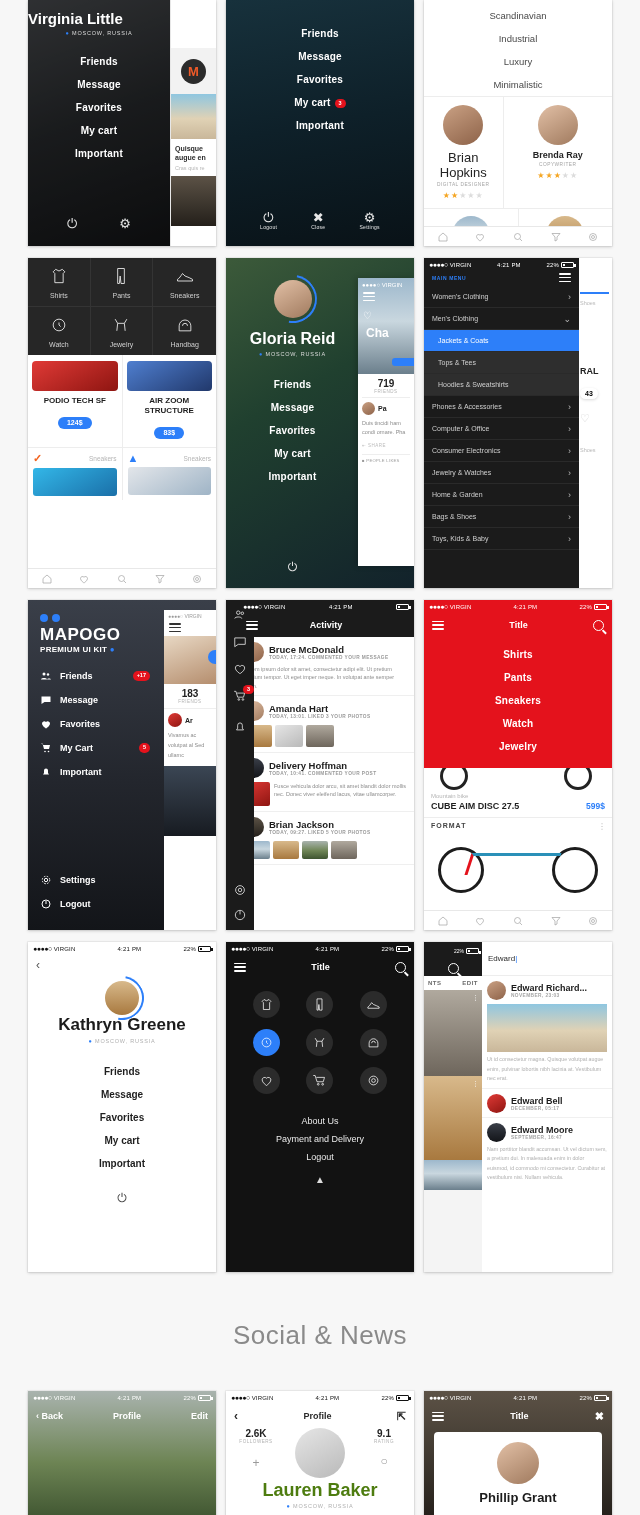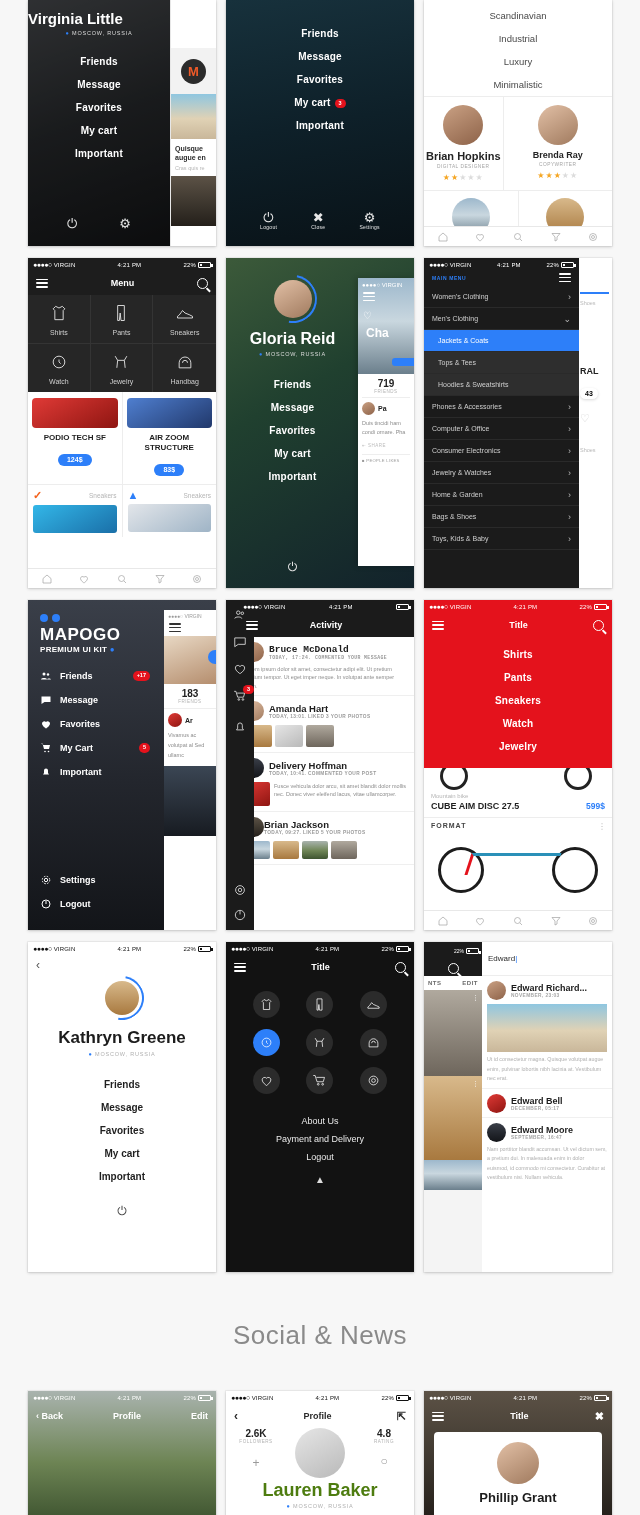--- a/index.html
+++ b/index.html
@@ -211,21 +211,21 @@
     <div class="phone" style="background:#fff;">
       <div style="padding-top:4px;text-align:center;color:#4a4a4a;font-size:9.5px;">
         <div style="padding:6px 0;">Scandinavian</div>
         <div style="padding:6px 0;">Industrial</div>
         <div style="padding:6px 0;">Luxury</div>
         <div style="padding:6px 0;">Minimalistic</div>
       </div>
       <div style="display:flex;border-top:1px solid #ededed;">
         <div style="flex:1;text-align:center;padding:8px 0;border-right:1px solid #ededed;">
           <div class="ph g-skin" style="width:40px;height:40px;border-radius:50%;margin:0 auto 5px;"></div>
-          <div style="font-size:11px;font-weight:bold;color:#242424;">Brian Hopkins</div>
+          <div style="font-size:13px;font-weight:normal;color:#242424;">Brian Hopkins</div>
           <div style="font-size:4.8px;letter-spacing:.5px;color:#a5a5a5;margin-top:2px;">DIGITAL DESIGNER</div>
           <div style="margin-top:4px;font-size:8px;letter-spacing:1px;"><span style="color:#f5a623;">★★</span><span style="color:#dcdcdc;">★★★</span></div>
         </div>
         <div style="flex:1;text-align:center;padding:8px 15px;">
           <div class="ph g-skin2" style="width:40px;height:40px;border-radius:50%;margin:0 auto 5px;"></div>
           <div style="font-size:9px;font-weight:bold;color:#242424;">Brenda Ray</div>
           <div style="font-size:4.8px;letter-spacing:.5px;color:#a5a5a5;margin-top:2px;">COPYWRITER</div>
           <div style="margin-top:4px;font-size:8px;letter-spacing:1px;"><span style="color:#f5a623;">★★★</span><span style="color:#dcdcdc;">★★</span></div>
         </div>
       </div>
@@ -255,44 +255,20 @@
             <circle cx="12" cy="12" r="3"></circle>
             <circle cx="12" cy="12" r="7"></circle>
           </svg>
       </div>
     </div>
   </div>
 
   <div class="row">
 
     <div class="phone tall">
-      <div style="background:#1d1d1d;">
-        <div class="statusbar">
-          <span class="left">
-              <span class="dots">●●●●○</span>
-              <span>VIRGIN</span>
-            </span>
-          <span class="mid">4:21 PM</span>
-          <span class="right">
-              <span>22%</span>
-              <span class="batt">
-                <i></i>
-              </span>
-            </span>
-        </div>
-        <div class="navbar">
-          <span class="ham">
-              <span></span>
-              <span></span>
-              <span></span>
-            </span>
-          <span class="title">Menu</span>
-          <span class="mag"></span>
-        </div>
-      </div>
       <div style="background:#262626;display:grid;grid-template-columns:repeat(3,1fr);">
         <div style="text-align:center;padding:8px 0 7px;border-right:1px solid #343434;border-bottom:1px solid #343434;">
           <svg viewBox="0 0 24 24" style="width:20px;height:20px;stroke:#e4e4e4;fill:none;stroke-width:1.1;">
               <path d="M8 4l4 2 4-2 3 3-2 2v11H7V9L5 7z"></path>
             </svg>
           <div style="font-size:7px;color:#cfcfcf;margin-top:2px;">Shirts</div>
         </div>
         <div style="text-align:center;padding:8px 0 7px;border-right:1px solid #343434;border-bottom:1px solid #343434;">
           <svg viewBox="0 0 24 24" style="width:20px;height:20px;stroke:#e4e4e4;fill:none;stroke-width:1.1;">
               <path d="M8 3h8v18h-4l-1-9-1 9H8z"></path>
@@ -653,21 +629,21 @@
                 <span></span>
                 <span></span>
               </span>
             <span class="title">Activity</span>
             <span style="width:12px"></span>
           </div>
         </div>
         <div class="act-item">
           <div style="display:flex;gap:5px;align-items:center;">
             <div class="ph g-skin" style="width:20px;height:20px;border-radius:50%;"></div>
-            <div style="flex:1;min-width:0;font-family:Liberation Mono, monospace;">
+            <div style="flex:1;min-width:0;">
               <div class="act-name">Bruce McDonald</div>
               <div class="act-meta" style="white-space:nowrap;overflow:hidden;">TODAY, 17:24. COMMENTED YOUR MESSAGE</div>
             </div>
           </div>
           <div class="act-body">Lorem ipsum dolor sit amet, consectetur adipi elit. Ut pretium pretium tempor. Ut eget imper neque. In volutpat ante semper diam.</div>
         </div>
         <div class="act-item">
           <div style="display:flex;gap:5px;align-items:center;">
             <div class="ph g-skin2" style="width:20px;height:20px;border-radius:50%;"></div>
             <div style="flex:1;min-width:0;">
@@ -688,21 +664,21 @@
               <div class="act-name">Delivery Hoffman</div>
               <div class="act-meta" style="white-space:nowrap;overflow:hidden;">TODAY, 10:41. COMMENTED YOUR POST</div>
             </div>
           </div>
           <div style="display:flex;gap:4px;margin-top:4px;">
             <div class="thumb ph g-red" style="width:26px;height:24px;flex:0 0 26px;"></div>
             <div class="act-body" style="padding-top:0;">Fusce vehicula dolor arcu, sit amet blandit dolor mollis nec. Donec viver eleifend lacus, vitae ullamcorper.</div>
           </div>
         </div>
         <div class="act-item">
-          <div style="display:flex;align-items:center;">
+          <div style="display:flex;gap:5px;align-items:center;">
             <div class="ph g-woods" style="width:20px;height:20px;border-radius:50%;"></div>
             <div style="flex:1;min-width:0;">
               <div class="act-name">Brian Jackson</div>
               <div class="act-meta" style="white-space:nowrap;overflow:hidden;">TODAY, 09:27. LIKED 5 YOUR PHOTOS</div>
             </div>
           </div>
           <div style="display:flex;gap:3px;margin-top:4px;">
             <div class="thumb ph g-sea" style="width:26px;height:18px;"></div>
             <div class="thumb ph g-table" style="width:26px;height:18px;"></div>
             <div class="thumb ph g-forest" style="width:26px;height:18px;"></div>
@@ -800,21 +776,21 @@
         <span class="right">
             <span>22%</span>
             <span class="batt">
               <i></i>
             </span>
           </span>
       </div>
       <div style="padding:3px 8px;font-size:12px;color:#555;">‹</div>
       <div style="text-align:center;padding-top:6px;">
         <div class="ring ph g-table" style="width:34px;height:34px;margin:0 auto;"></div>
-        <div style="font-size:17px;font-weight:bold;color:#1c1c1c;margin-top:13px;">Kathryn Greene</div>
+        <div style="font-size:17px;font-weight:bold;color:#1c1c1c;">Kathryn Greene</div>
         <div class="loc" style="color:#b0b0b0;margin-top:3px;">
           <span class="pin">●</span>
           <span>MOSCOW, RUSSIA</span>
         </div>
       </div>
       <div style="text-align:center;margin-top:16px;">
         <div style="font-size:10px;font-weight:bold;color:#1f1f1f;padding:6px 0;">Friends</div>
         <div style="font-size:10px;font-weight:bold;color:#1f1f1f;padding:6px 0;">Message</div>
         <div style="font-size:10px;font-weight:bold;color:#1f1f1f;padding:6px 0;">Favorites</div>
         <div style="font-size:10px;font-weight:bold;color:#1f1f1f;padding:6px 0;">My cart</div>
@@ -1017,21 +993,21 @@
       <div style="display:flex;align-items:flex-start;padding:0 10px;">
         <div style="text-align:center;width:40px;">
           <div style="font-size:10px;font-weight:bold;color:#222;">2.6K</div>
           <div style="font-size:4.6px;letter-spacing:.5px;color:#b3b3b3;">FOLLOWERS</div>
           <div style="margin-top:12px;font-size:12px;color:#9a9a9a;">+</div>
         </div>
         <div style="flex:1;display:flex;justify-content:center;">
           <div class="ph g-grey" style="width:50px;height:50px;border-radius:50%;"></div>
         </div>
         <div style="text-align:center;width:40px;">
-          <div style="font-size:10px;font-weight:bold;color:#222;">4.8</div>
+          <div style="font-size:10px;font-weight:bold;color:#222;">9.1</div>
           <div style="font-size:4.6px;letter-spacing:.5px;color:#b3b3b3;">RATING</div>
           <div style="margin-top:10px;font-size:12px;color:#9a9a9a;">○</div>
         </div>
       </div>
       <div style="text-align:center;margin-top:2px;">
         <div style="font-size:18px;font-weight:bold;color:#4d7c0f;">Lauren Baker</div>
         <div class="loc" style="color:#b0b0b0;margin-top:2px;">
           <span class="pin">●</span>
           <span>MOSCOW, RUSSIA</span>
         </div>

